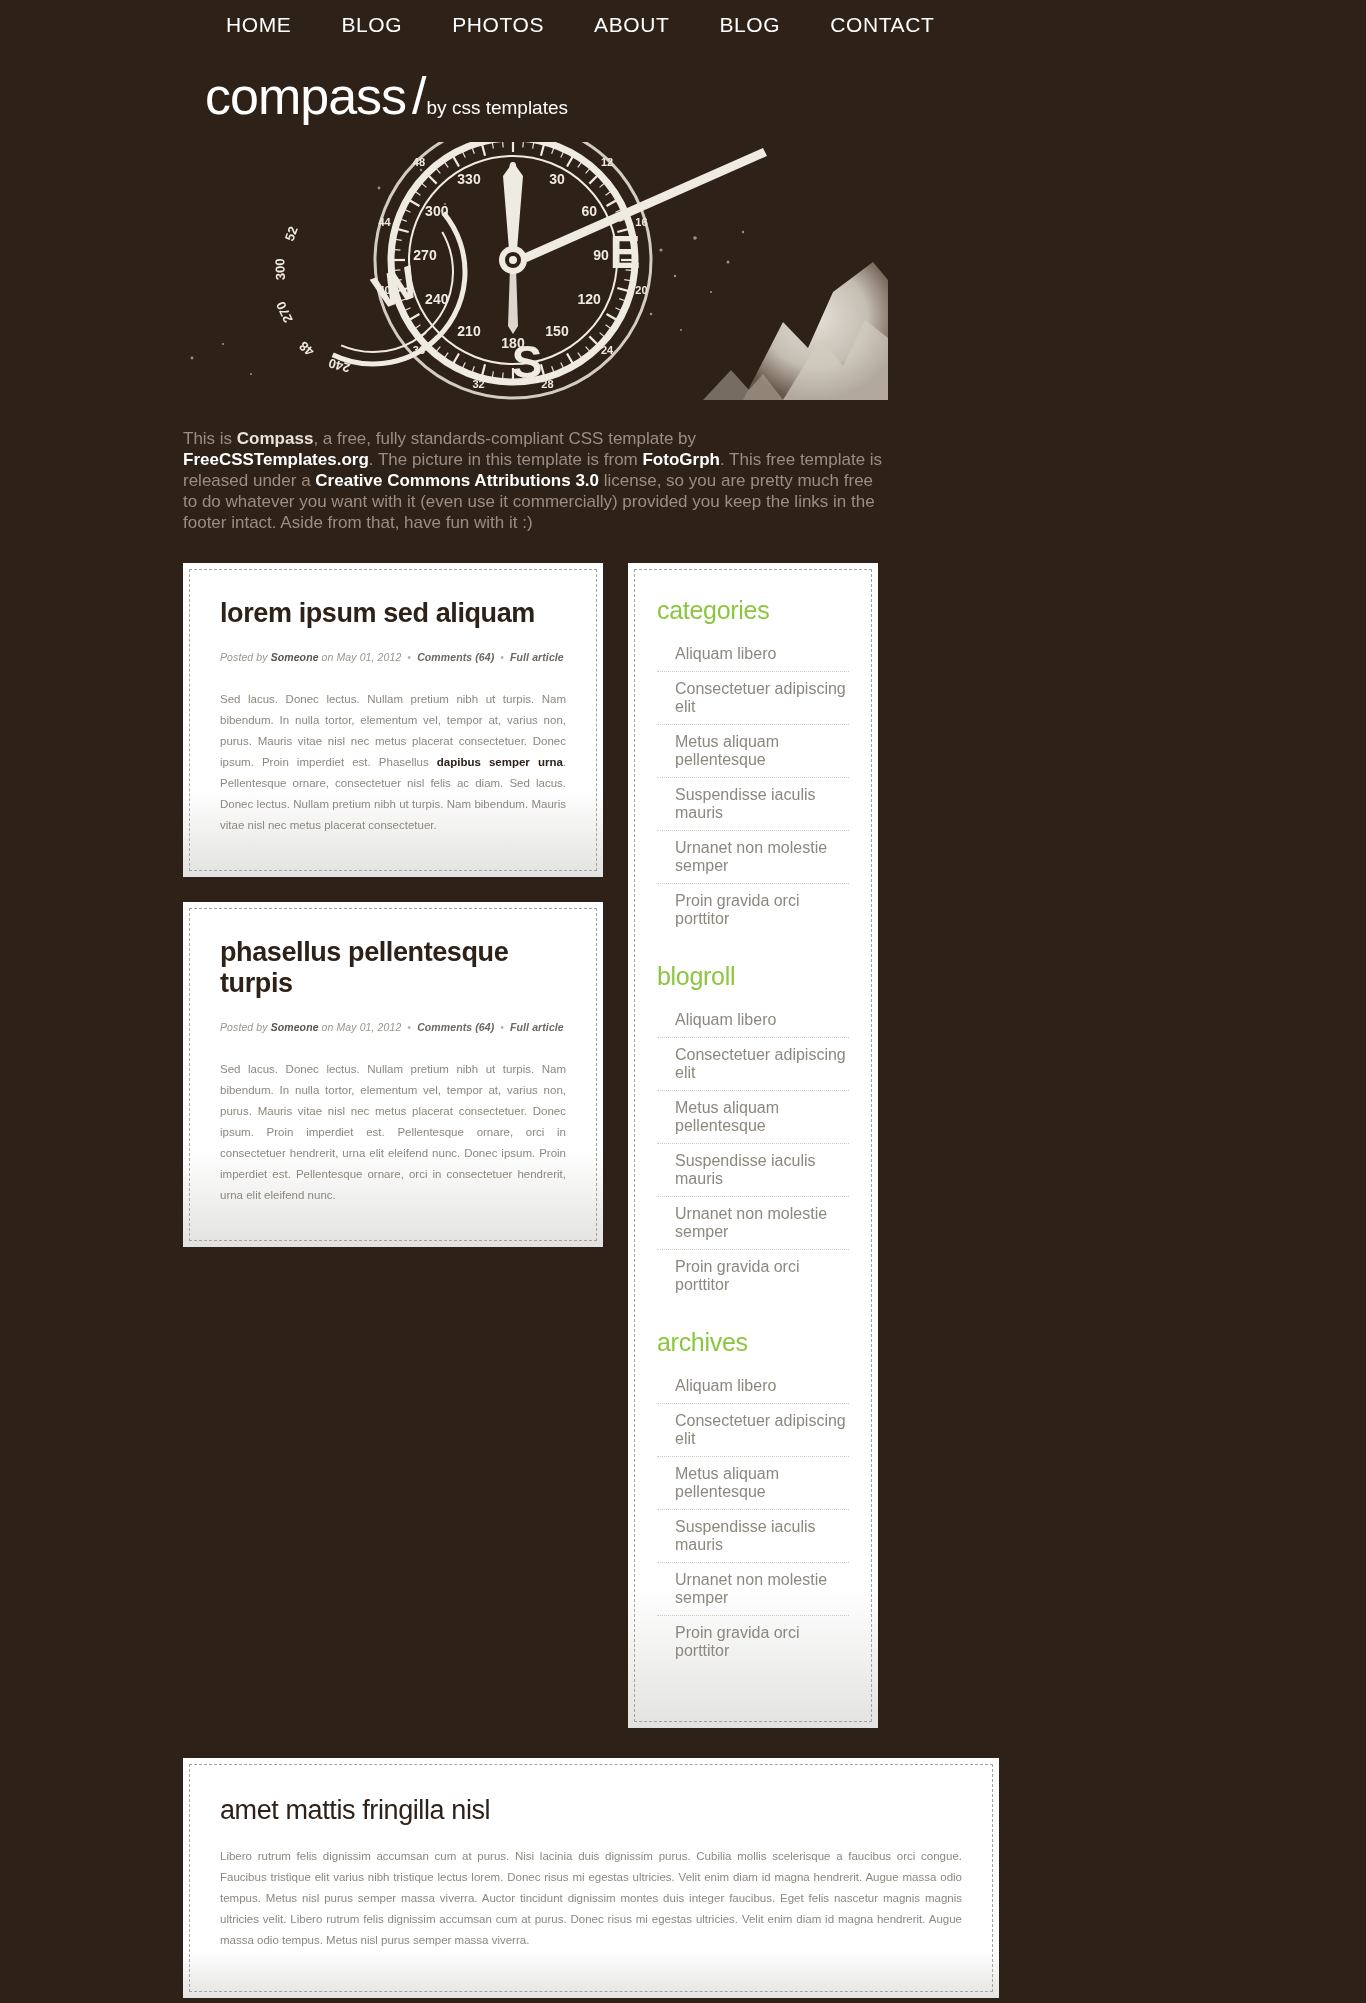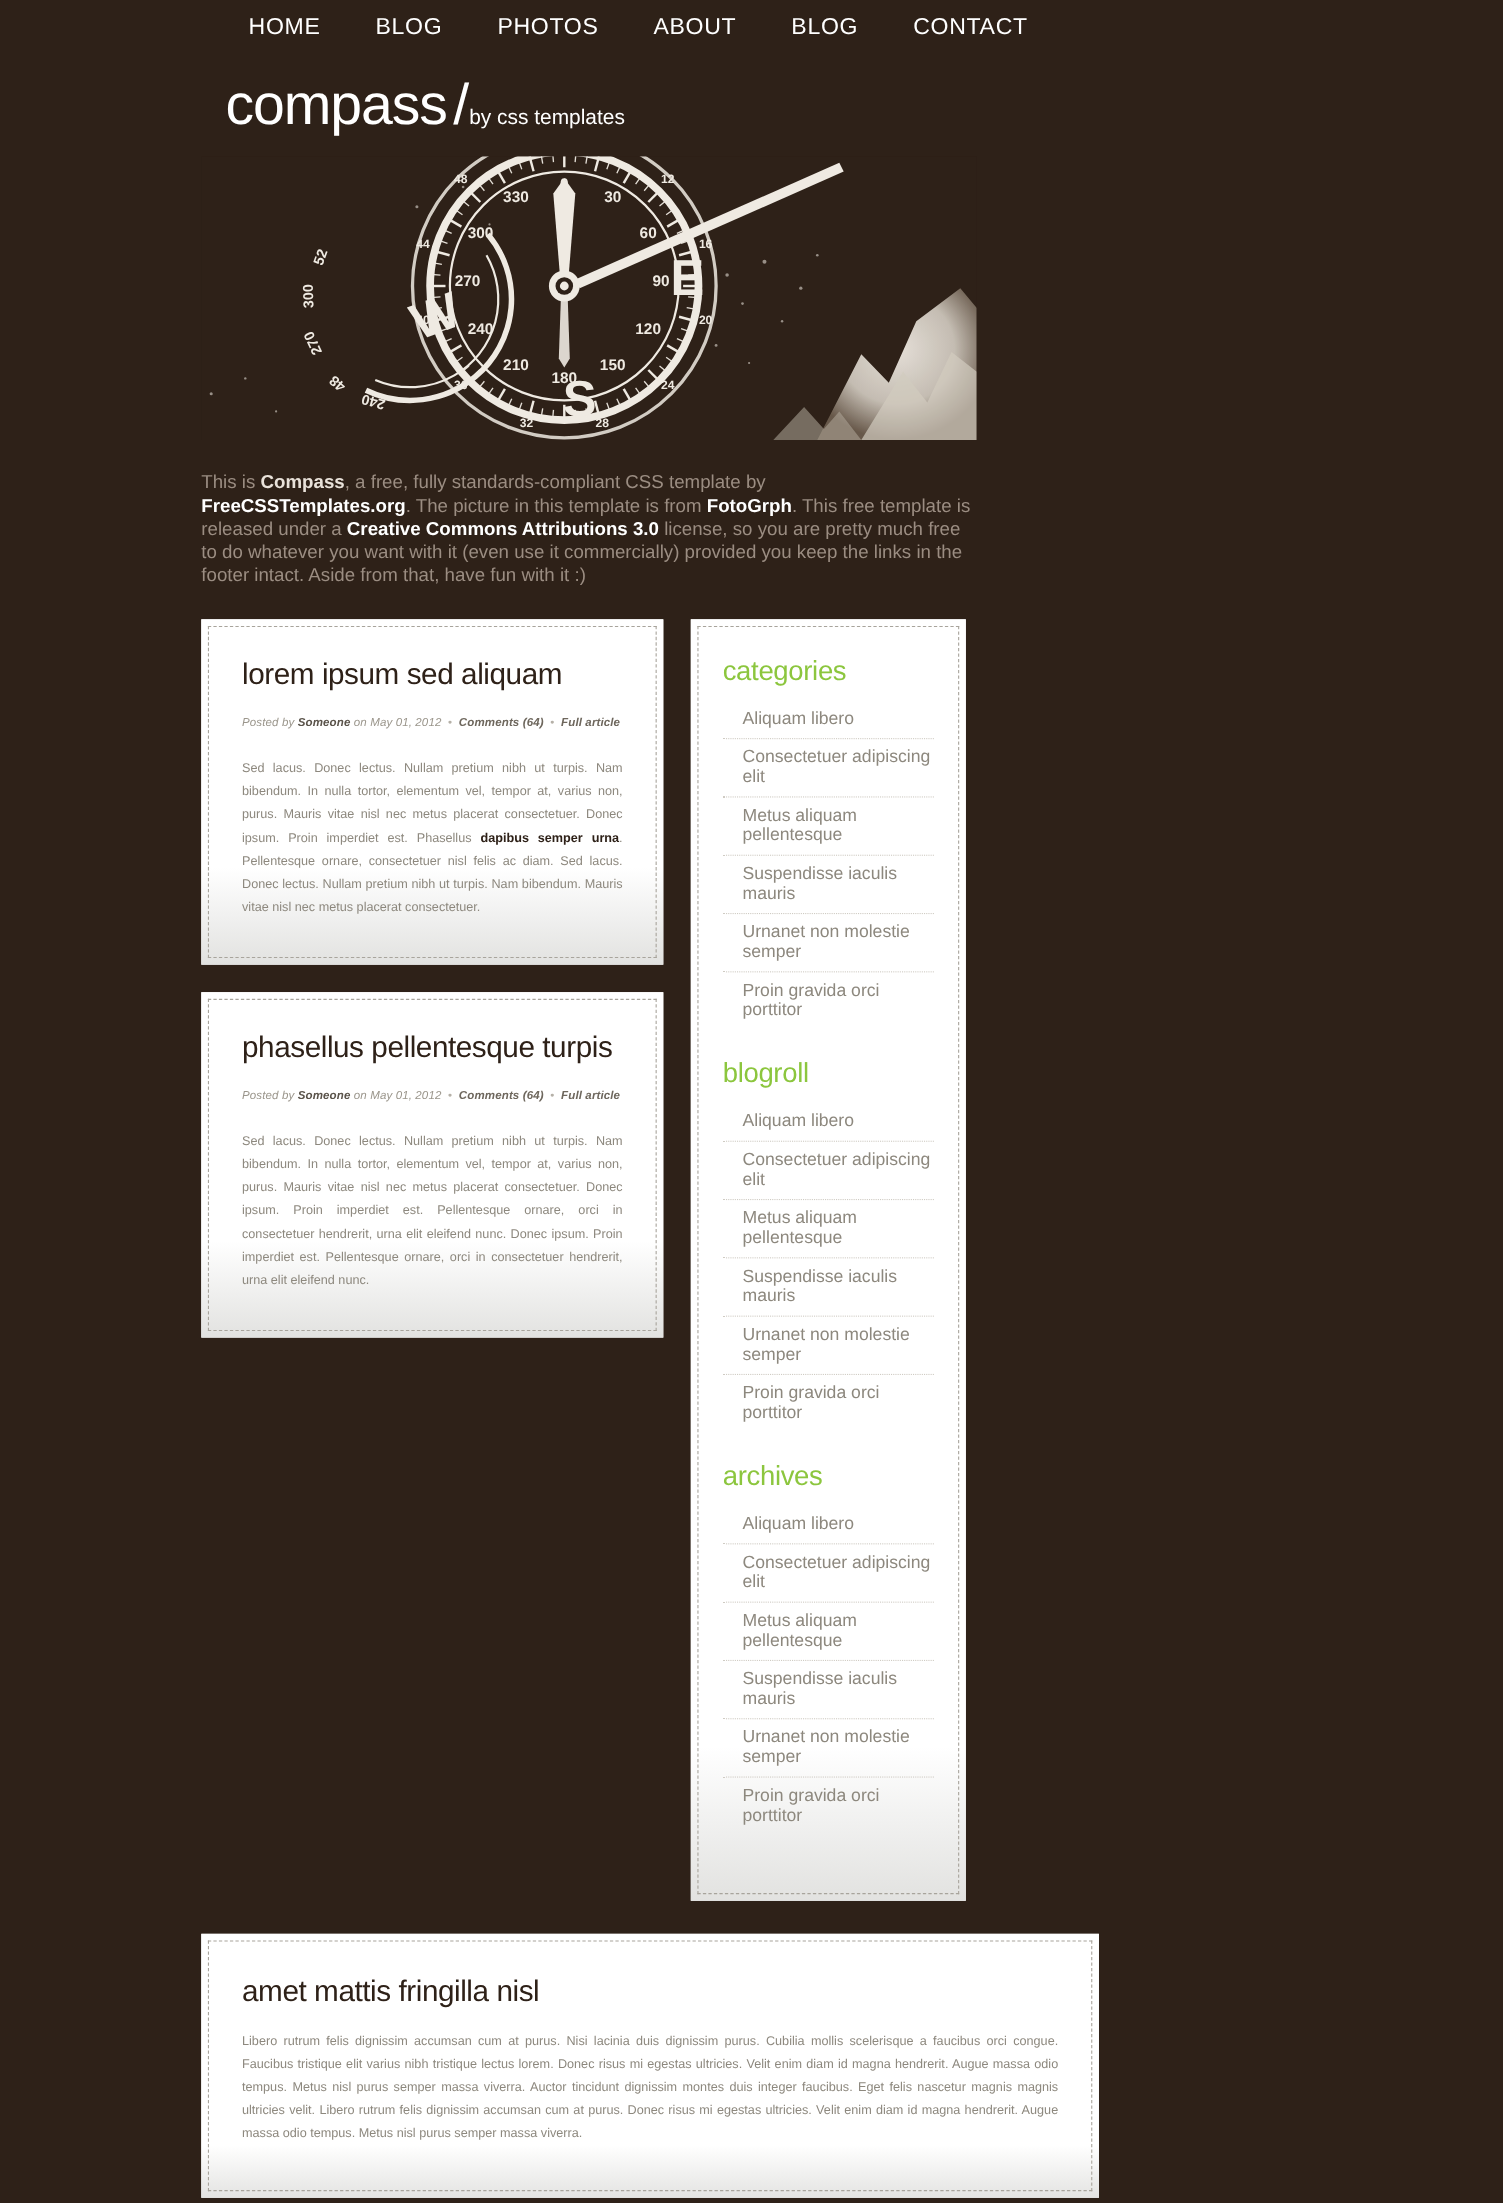--- a/index.html
+++ b/index.html
@@ -122,21 +122,21 @@
     margin-bottom: 25px;
     background-image: linear-gradient(to bottom, #ffffff 0%, #ffffff 72%, #e2e2e0 100%);
   }
   .box-inner {
     border: 1px dashed #a8a49c;
     padding: 28px 30px 34px 30px;
   }
   .post-title {
     font-size: 27px;
     color: #2e2118;
-    font-weight: 400;
+    font-weight: 700;
     letter-spacing: -0.4px;
     margin-bottom: 22px;
     font-family: "Liberation Sans", sans-serif;
   }
   .post-meta {
     font-size: 10.5px;
     color: #9b968c;
     font-style: italic;
     margin-bottom: 26px;
     letter-spacing: 0.1px;

